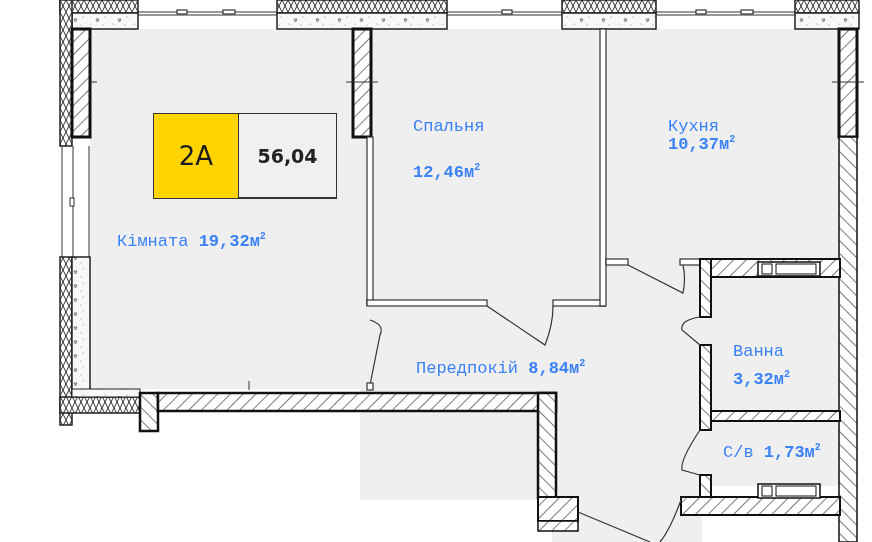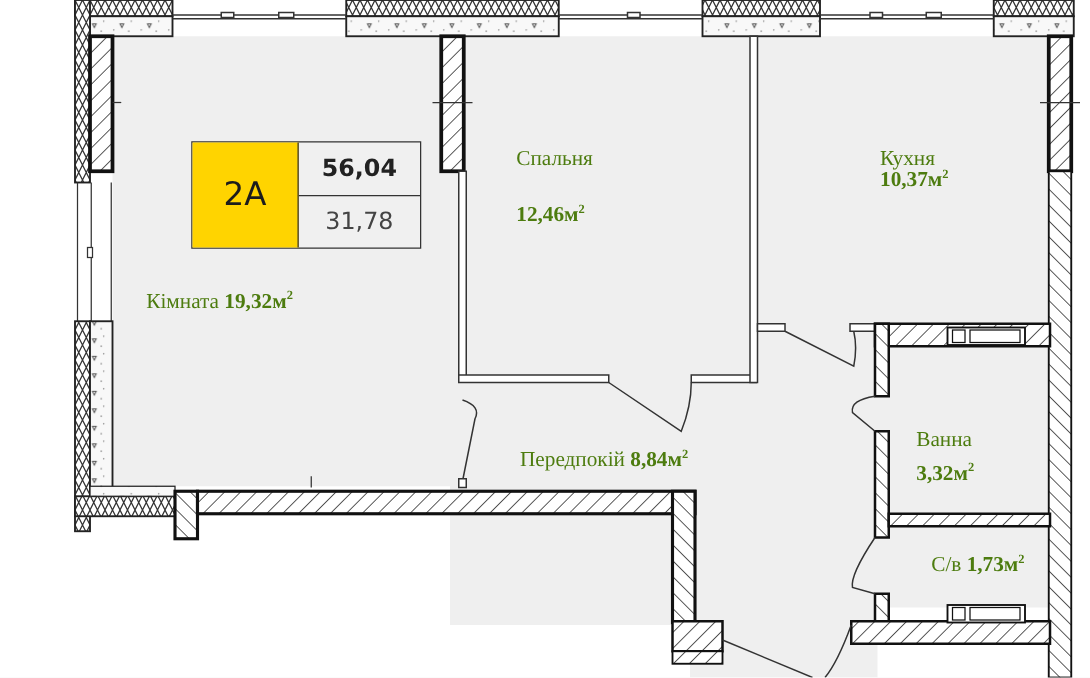--- a/index.html
+++ b/index.html
@@ -1,18 +1,18 @@
 <!DOCTYPE html>
 <html><head>
 <meta charset="utf-8">
 <style>
   html, body { margin:0; padding:0; background:#ffffff; }
   body { width:872px; height:542px; position:relative; overflow:hidden; font-family:"Liberation Sans", sans-serif; }
   #plan { position:absolute; left:0; top:0; width:872px; height:542px; }
-  .lbl { position:absolute; color:#4d7c0f; font-family:Liberation Serif, serif; font-size:17px; white-space:nowrap; line-height:1; }
+  .lbl { position:absolute; color:#3b82f6; font-family:Liberation Mono, monospace; font-size:17px; white-space:nowrap; line-height:1; }
   .lbl .area { font-weight:bold; }
   .lbl sup { font-size:10px; vertical-align:7px; font-weight:bold; }
   .badge { position:absolute; left:117px; top:113px; width:182px; height:84px; border:1.5px solid #333; display:flex; background:#f0f0f0;margin-left:36px; }
   .badge .code { width:84px; background:#ffd400; border-right:1.5px solid #333; display:flex; align-items:center; justify-content:center; font-family:"DejaVu Sans", sans-serif; font-size:26px; color:#1c1c1c; }
   .badge .vals { flex:1; display:flex; flex-direction:column; }
   .badge .v { flex:1; display:flex; align-items:center; justify-content:center; font-family:"DejaVu Sans", sans-serif; font-size:19px; color:#222; }
   .badge .v.total { font-weight:bold; border-bottom:1.5px solid #333; }
   .badge .v.living { color:#444; }
 </style>
 </head>
@@ -139,45 +139,44 @@
     <line x1="346" y1="82" x2="378" y2="82"></line>
     <line x1="832" y1="82" x2="864" y2="82"></line>
     <line x1="249" y1="381" x2="249" y2="390"></line>
   </g>
 </svg>
 
 <div class="badge">
   <div class="code">2A</div>
   <div class="vals">
     <div class="v total">56,04</div>
-    <div class="v living">31,78</div>
   </div>
 </div>
 
 <div class="lbl" style="left:117px; top:232px;text-align:right;">
   <span>Кімната</span>
   <span class="area">19,32м</span><sup>2</sup>
 </div>
 
 <div class="lbl" style="left:413px; top:118px;">
   <div>Спальня</div>
   <div style="margin-top:28px;"><span class="area">12,46м</span><sup>2</sup></div>
 </div>
 
-<div class="lbl" style="left:704px; top:118px;">
+<div class="lbl" style="left:668px; top:118px;">
   <div>Кухня</div>
   <div style=""><span class="area">10,37м</span><sup>2</sup></div>
 </div>
 
 <div class="lbl" style="left:733px; top:315px;margin-top:28px;">
   <div>Ванна</div>
   <div style="margin-top:10px;"><span class="area">3,32м</span><sup>2</sup></div>
 </div>
 
 <div class="lbl" style="left:416px; top:359px;">
   <span>Передпокій</span>
   <span class="area">8,84м</span><sup>2</sup>
 </div>
 
-<div class="lbl" style="left:745px; top:443px;">
+<div class="lbl" style="left:723px; top:443px;">
   <span>С/в</span>
   <span class="area">1,73м</span><sup>2</sup>
 </div>
 
 </body></html>

